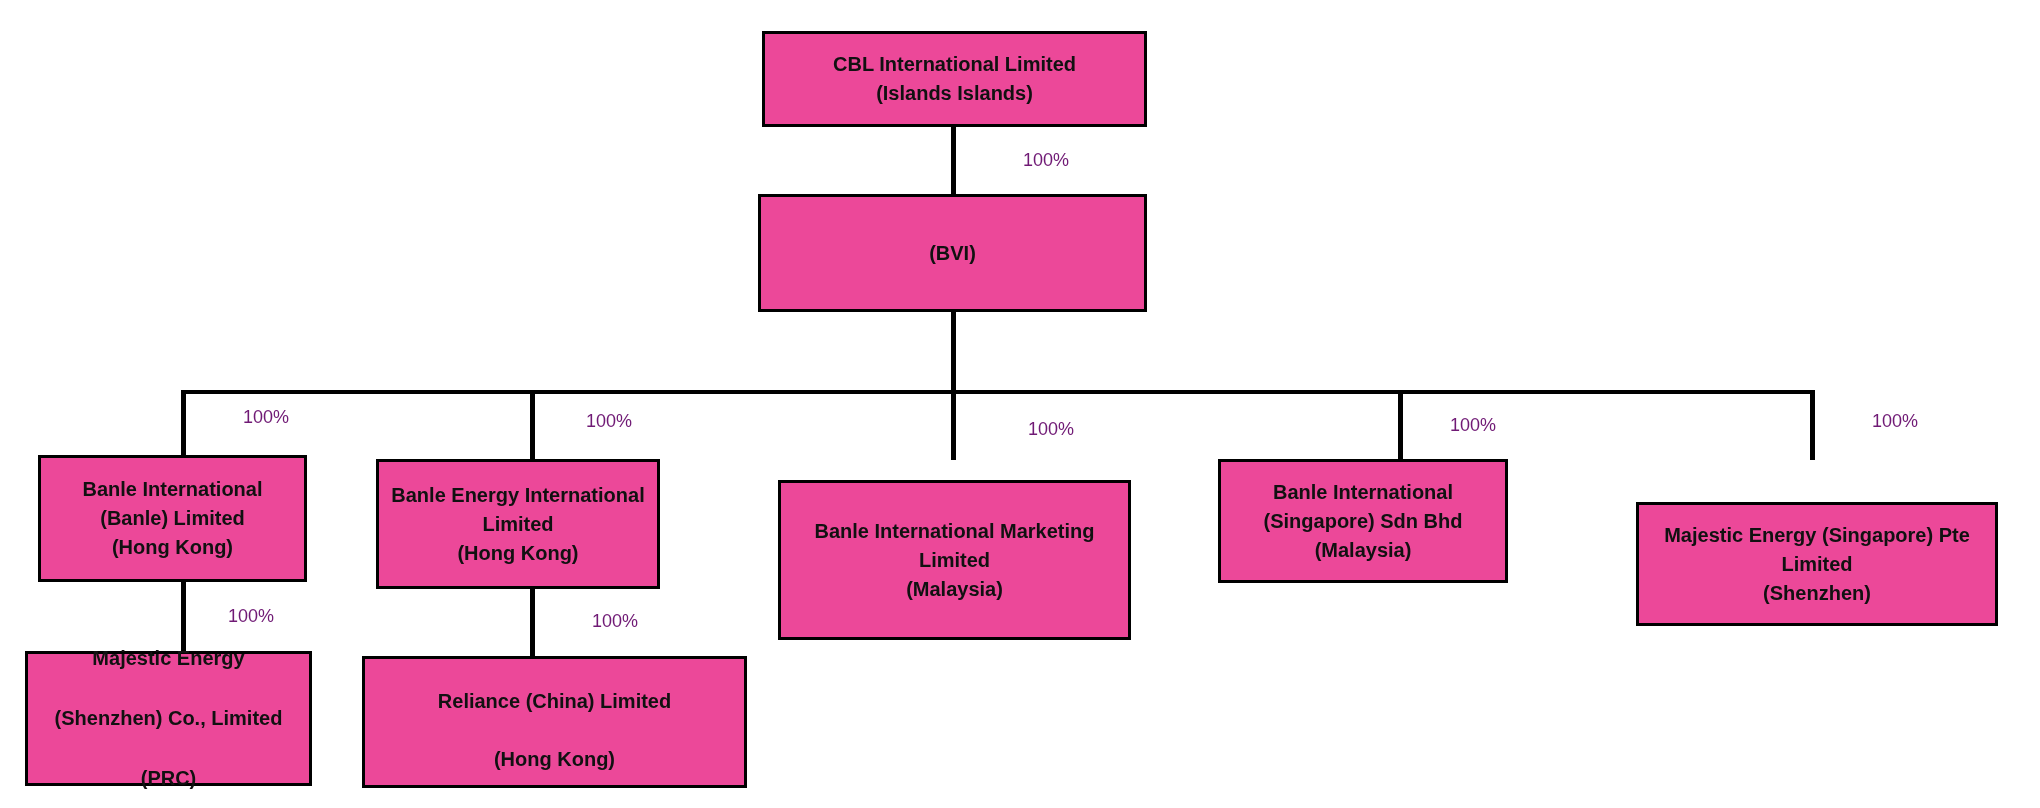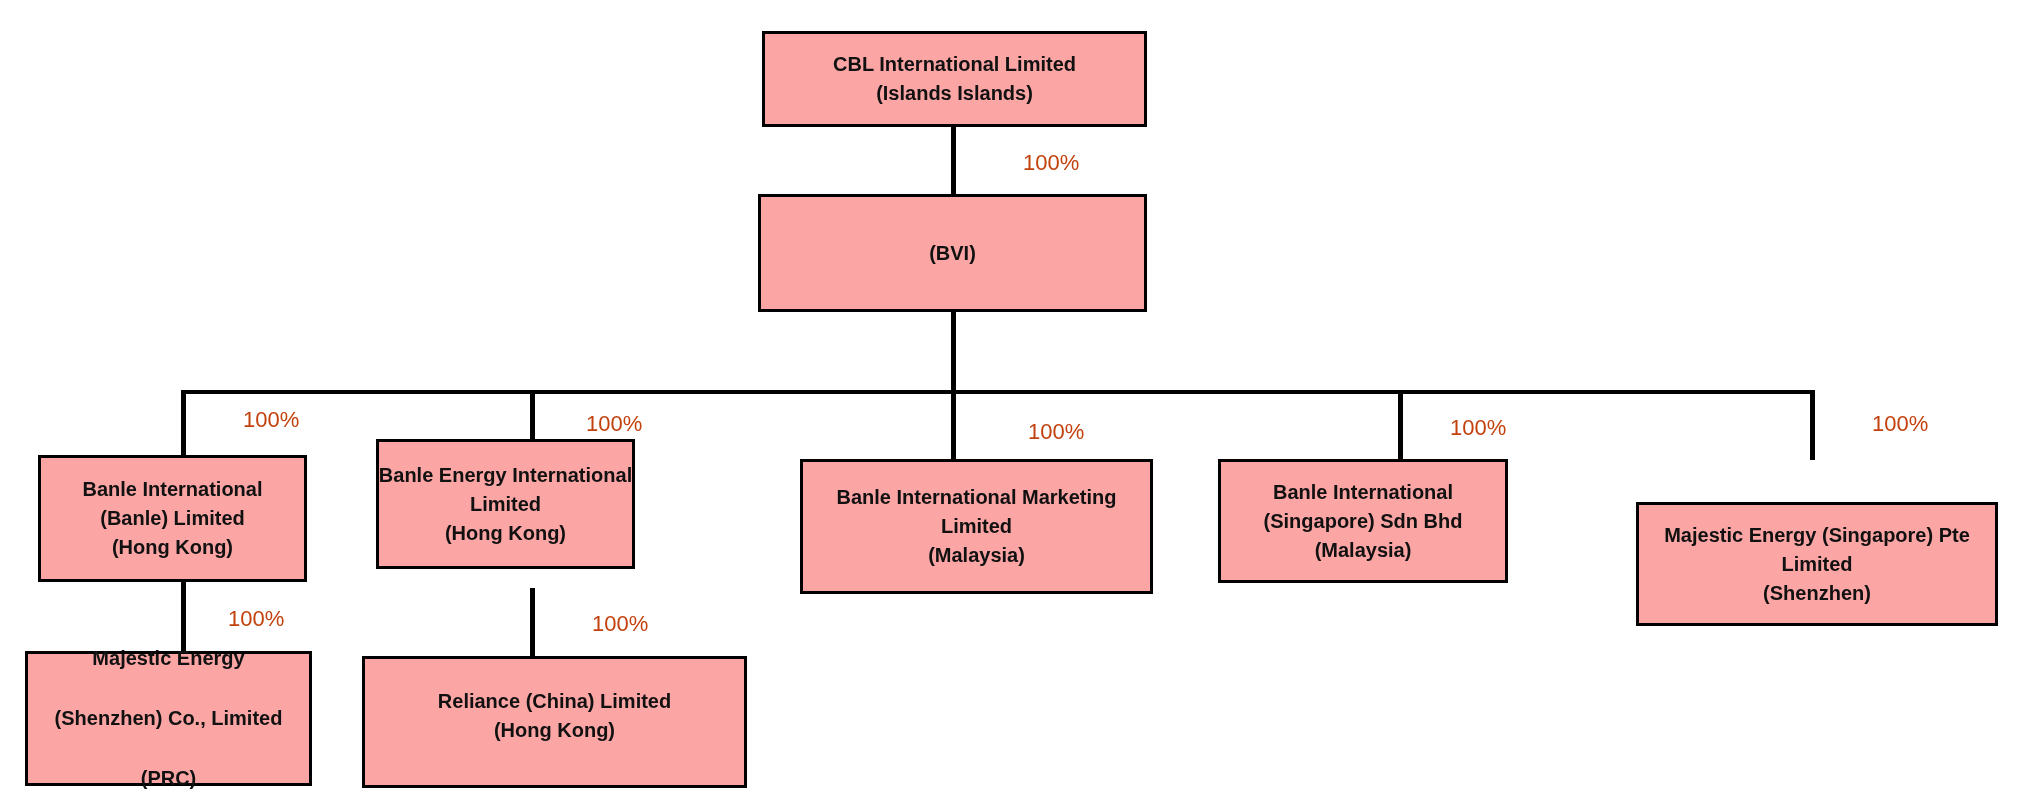--- a/index.html
+++ b/index.html
@@ -12,21 +12,21 @@
     position: relative;
     width: 2040px;
     height: 808px;
     background: #ffffff;
     overflow: hidden;
   }
   .node {
     position: absolute;
     box-sizing: border-box;
     border: 3px solid #000000;
-    background: #fca5a5;
+    background: #ec4899;
     display: flex;
     flex-direction: column;
     align-items: center;
     justify-content: center;
     text-align: center;
     font-weight: 700;
     font-size: 20px;
     line-height: 29px;
     color: #111111;
   }
@@ -34,23 +34,23 @@
   .node.align-top {
     justify-content: flex-start;
     padding-top: 28px;
   }
   .seg {
     position: absolute;
     background: #000000;
   }
   .pct {
     position: absolute;
-    font-size: 22px;
+    font-size: 18px;
     font-weight: 400;
-    color: #c2410c;
+    color: #701a75;
     white-space: nowrap;
   }
 </style>
 </head>
 <body>
 
 <div class="canvas">
 
   <div class="seg" style="left:951px; top:126px; width:5px; height:69px;"></div>
   <div class="seg" style="left:951px; top:311px; width:5px; height:81px;"></div>
@@ -80,27 +80,27 @@
   <div class="node" style="left:758px; top:194px; width:389px; height:118px;">
     <div class="tline">(BVI)</div>
   </div>
 
   <div class="node" style="left:38px; top:455px; width:269px; height:127px;">
     <div class="tline">Banle International</div>
     <div class="tline">(Banle) Limited</div>
     <div class="tline">(Hong Kong)</div>
   </div>
 
-  <div class="node" style="left:376px; top:439px; width:259px; height:130px;">
+  <div class="node" style="left:376px; top:459px; width:284px; height:130px;">
     <div class="tline">Banle Energy International</div>
     <div class="tline">Limited</div>
     <div class="tline">(Hong Kong)</div>
   </div>
 
-  <div class="node" style="left:778px; top:459px; width:353px; height:135px;margin-left:22px;">
+  <div class="node" style="left:778px; top:480px; width:353px; height:160px;">
     <div class="tline">Banle International Marketing</div>
     <div class="tline">Limited</div>
     <div class="tline">(Malaysia)</div>
   </div>
 
   <div class="node" style="left:1218px; top:459px; width:290px; height:124px;">
     <div class="tline">Banle International</div>
     <div class="tline">(Singapore) Sdn Bhd</div>
     <div class="tline">(Malaysia)</div>
   </div>
@@ -110,18 +110,18 @@
     <div class="tline">Limited</div>
     <div class="tline">(Shenzhen)</div>
   </div>
 
   <div class="node" style="left:25px; top:651px; width:287px; height:135px;gap:31px;">
     <div class="tline">Majestic Energy</div>
     <div class="tline">(Shenzhen) Co., Limited</div>
     <div class="tline">(PRC)</div>
   </div>
 
-  <div class="node align-top" style="left:362px; top:656px; width:385px; height:132px;">
+  <div class="node align-top" style="left:362px; top:656px; width:385px; height:132px;gap:29px;">
     <div class="tline">Reliance (China) Limited</div>
     <div class="tline">(Hong Kong)</div>
   </div>
 
 </div>
 
 </body></html>

